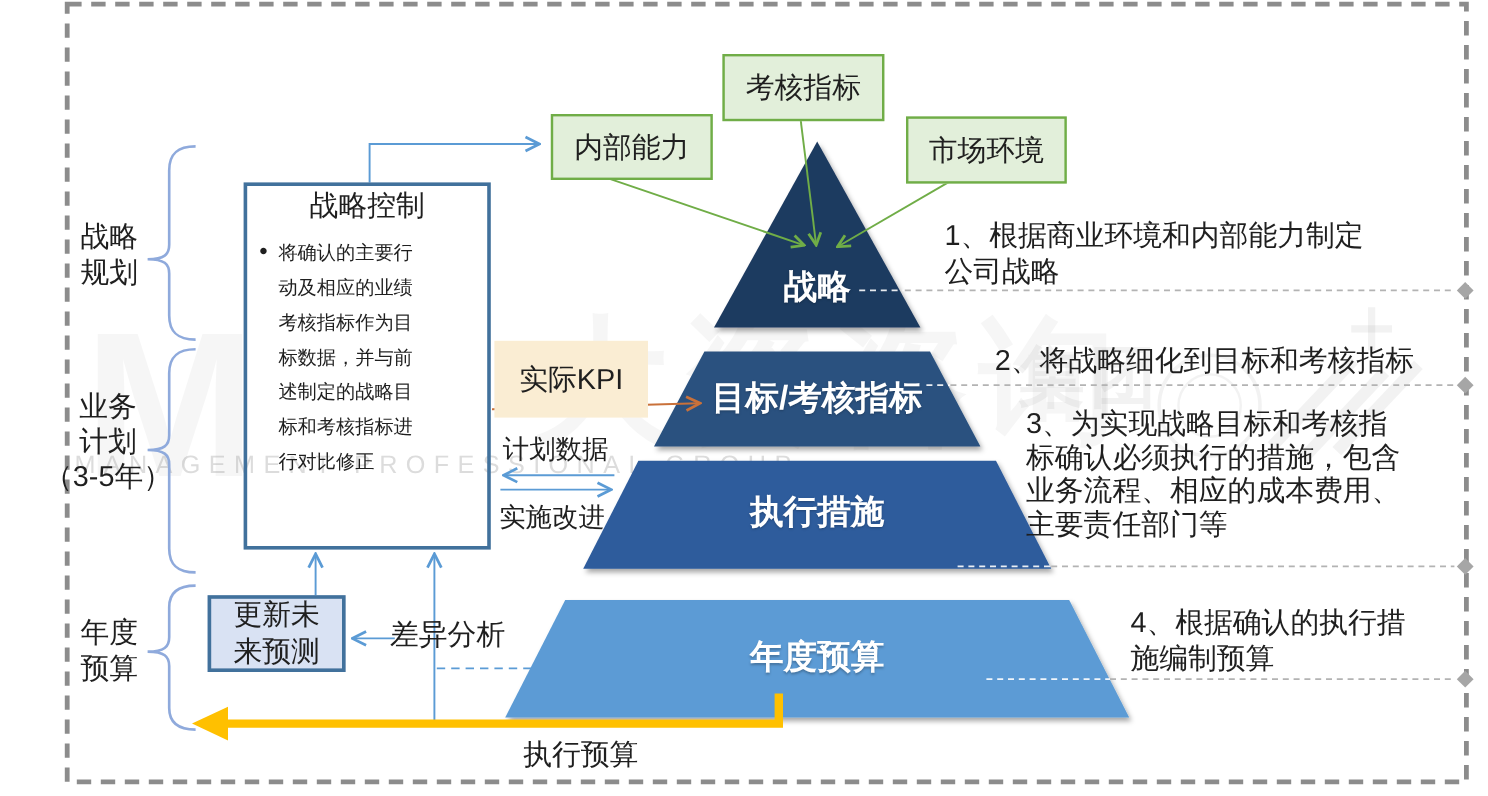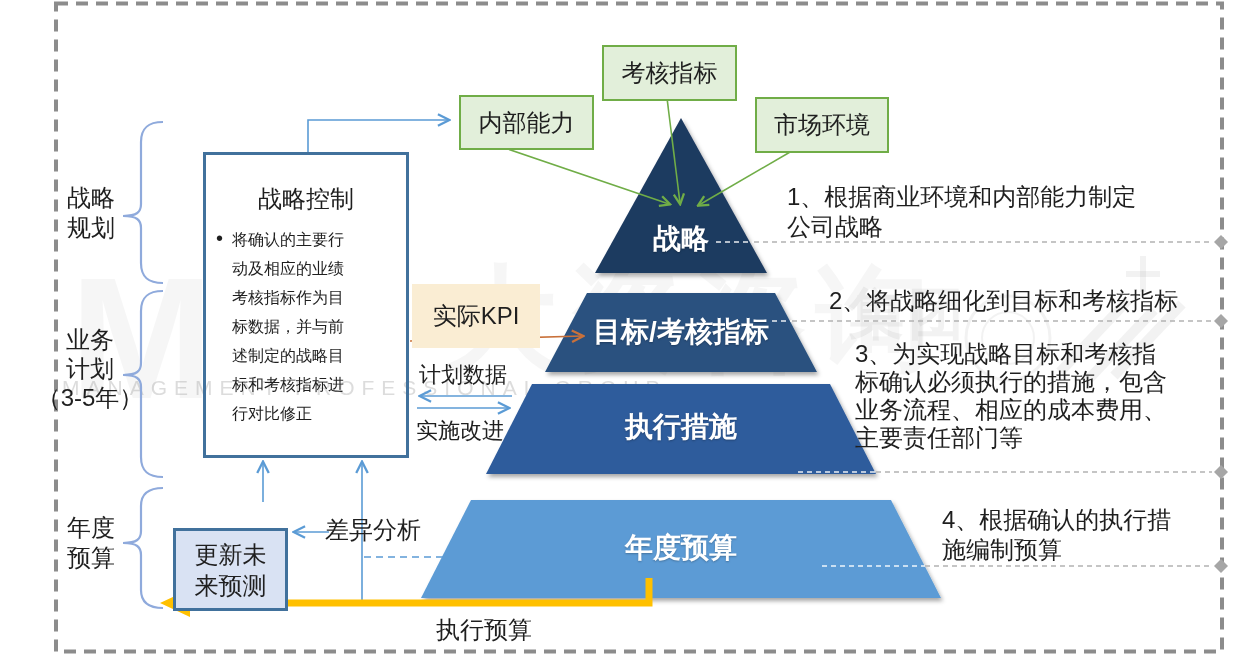--- a/index.html
+++ b/index.html
@@ -21,25 +21,25 @@
   #lines{position:absolute;left:0;top:0;z-index:1;pointer-events:none;}
   
   .layer2{z-index:2;}
   .green-box{background:#E2EFDA;border:2px solid #70AD47;font-size:24px;}
   .band-label{color:#ffffff;font-weight:bold;font-size:28px;text-align:center;line-height:1.1;
     text-shadow:0 1px 2px rgba(0,0,0,0.25);}
   .side-label{font-size:24px;line-height:30px;text-align:center;}
   .note{font-size:24px;line-height:30px;}
   .flow-label{line-height:1.2;}
   #control-box{left:203px;top:152px;width:206px;height:306px;border:3px solid #41719C;background:transparent;box-sizing:border-box;}
-  #control-box .title{margin-top:28px;text-align:center;font-size:24px;}
+  #control-box .title{margin-top:0;text-align:center;font-size:24px;}
   #control-box .bullet-wrap{position:relative;margin:10px 4px 0 10px;}
   #control-box .bullet-marker{position:absolute;left:0;top:2px;font-size:20px;}
   #control-box .bullet-text{margin-left:16px;font-size:16px;line-height:29px;}
-  #update-box{left:173px;top:528px;width:115px;height:83px;background:#D9E2F3;border:3px solid #41719C;box-sizing:border-box;font-size:24px;line-height:31px;}
+  #update-box{left:173px;top:496px;width:115px;height:64px;background:#D9E2F3;border:3px solid #41719C;box-sizing:border-box;font-size:24px;line-height:31px;}
   #kpi-box{left:412px;top:284px;width:128px;height:64px;background:#FAEDD3;font-size:24px;}
 </style>
 </head>
 <body>
 
 <div id="stage">
 
   <div id="watermark">
     <div class="abs wm-letter">M</div>
     <div class="abs wm-cn-large">大资咨询</div>

